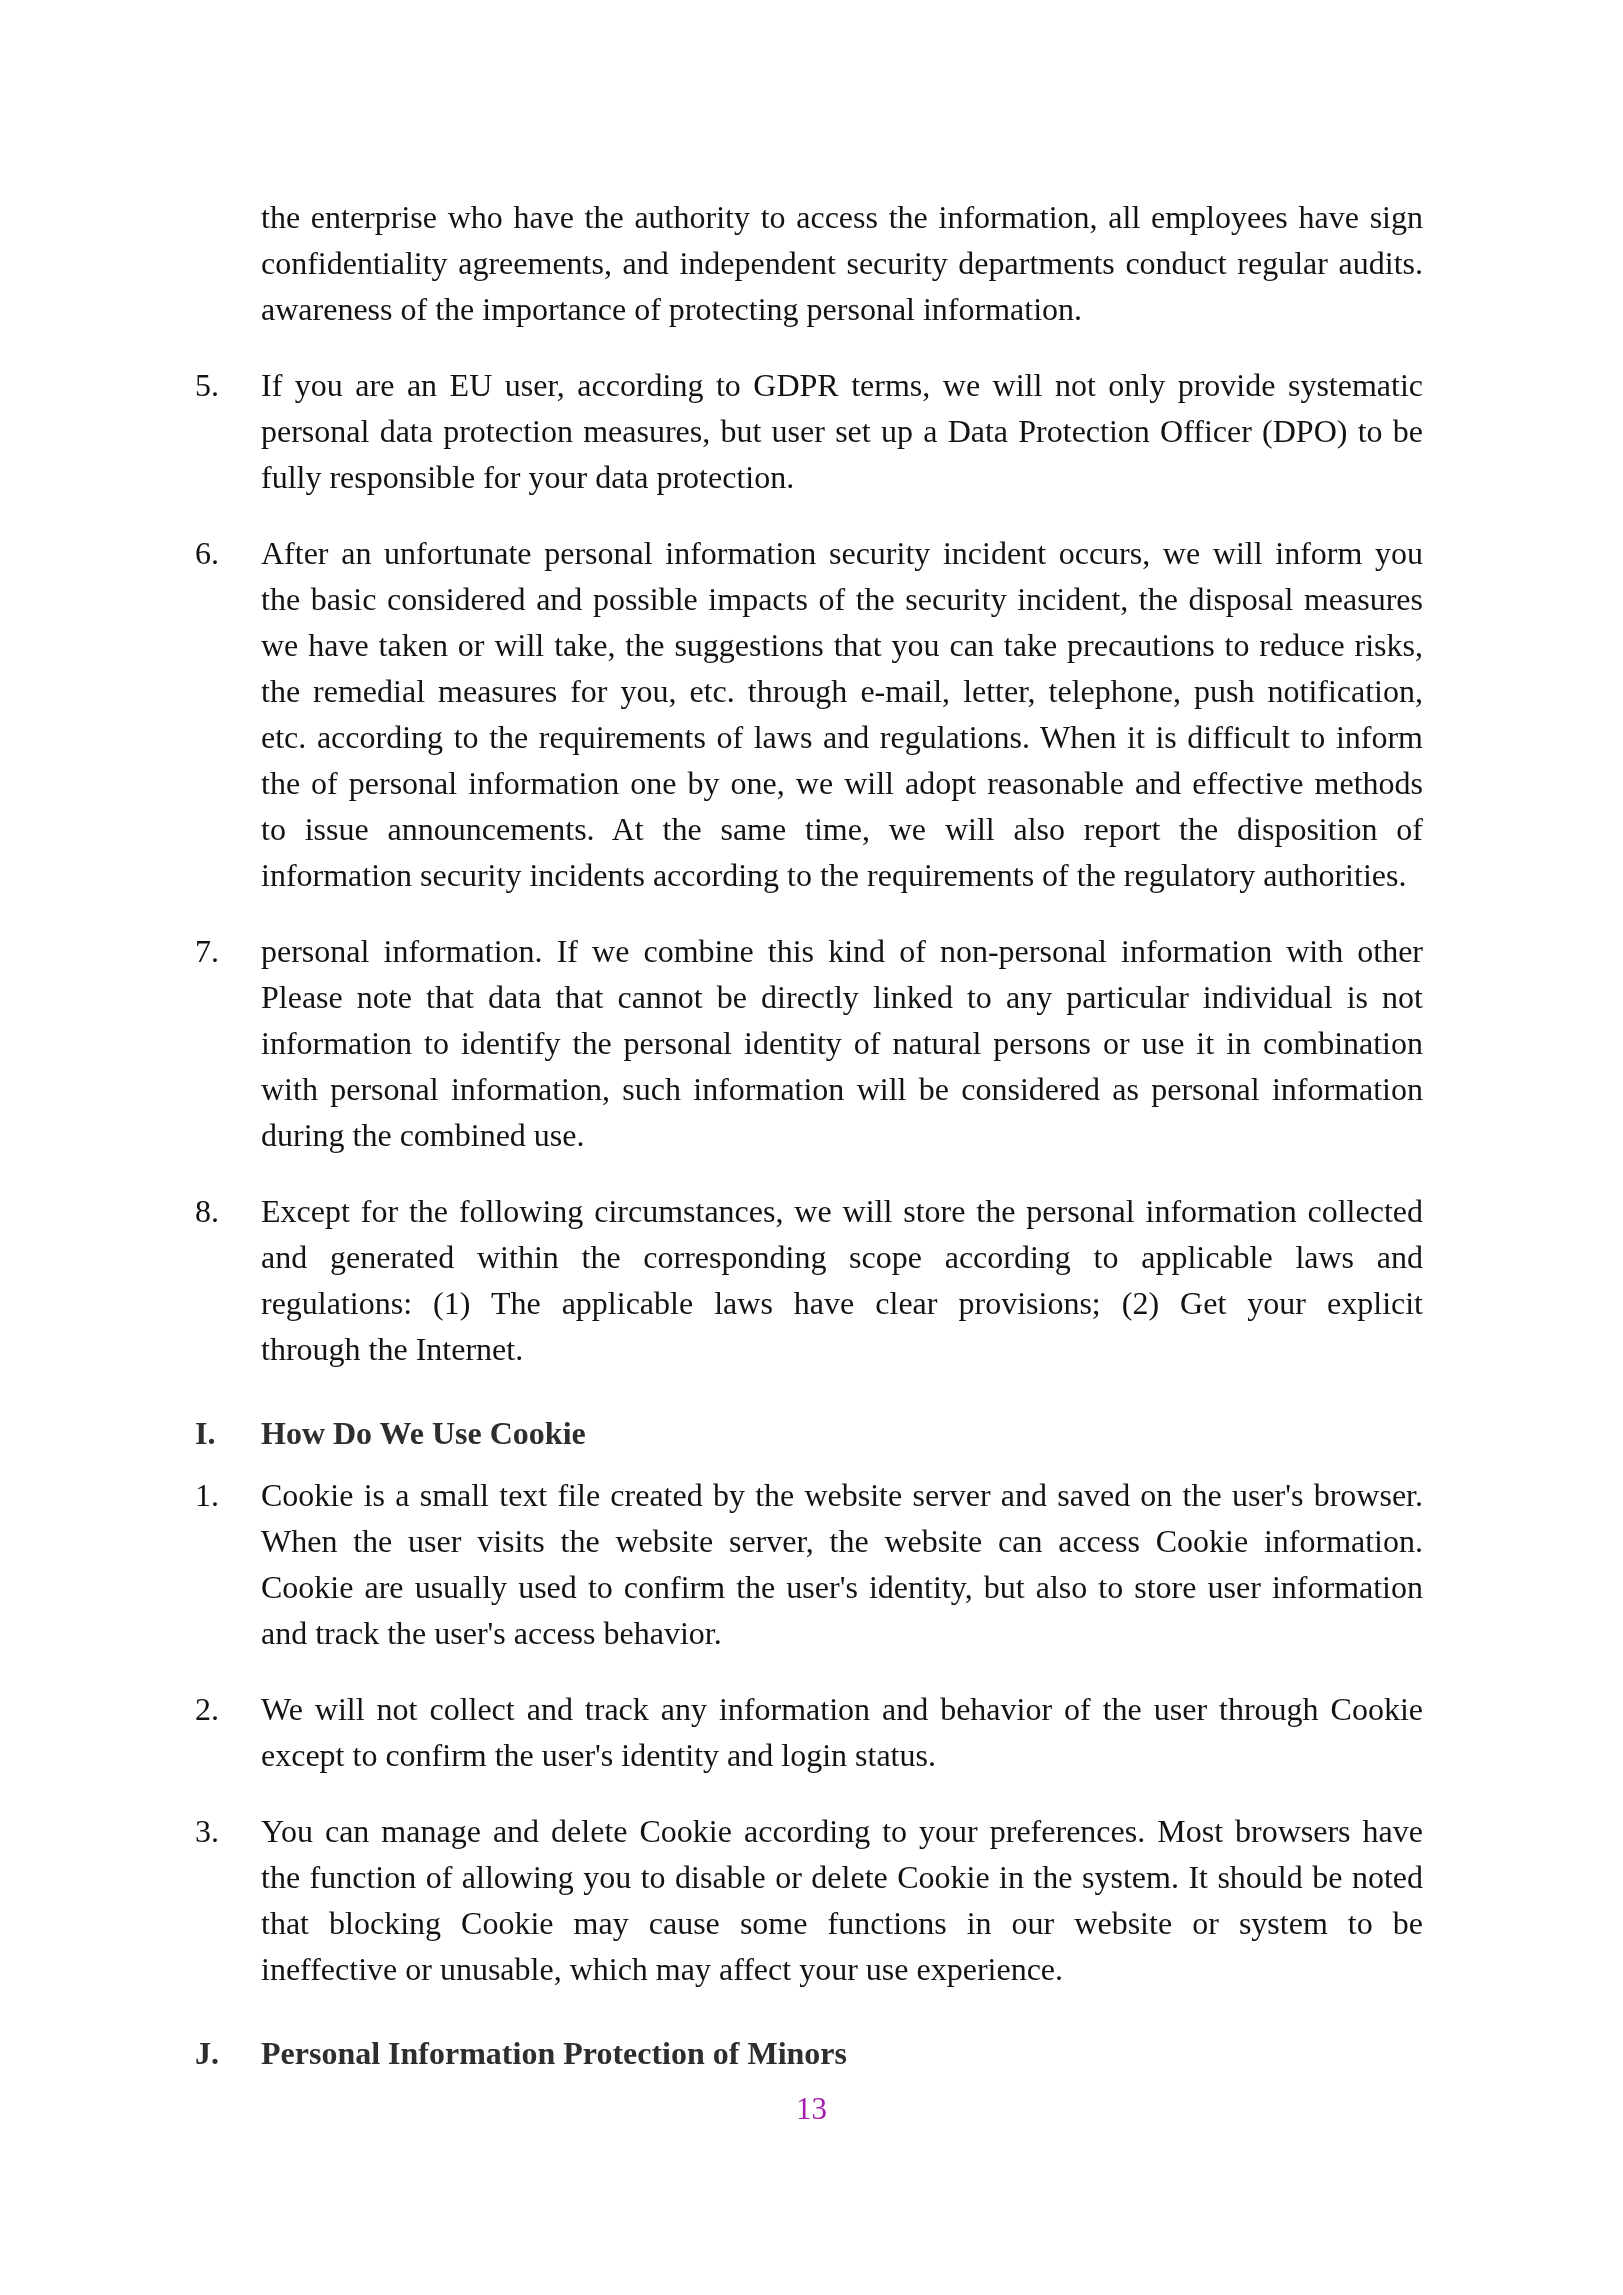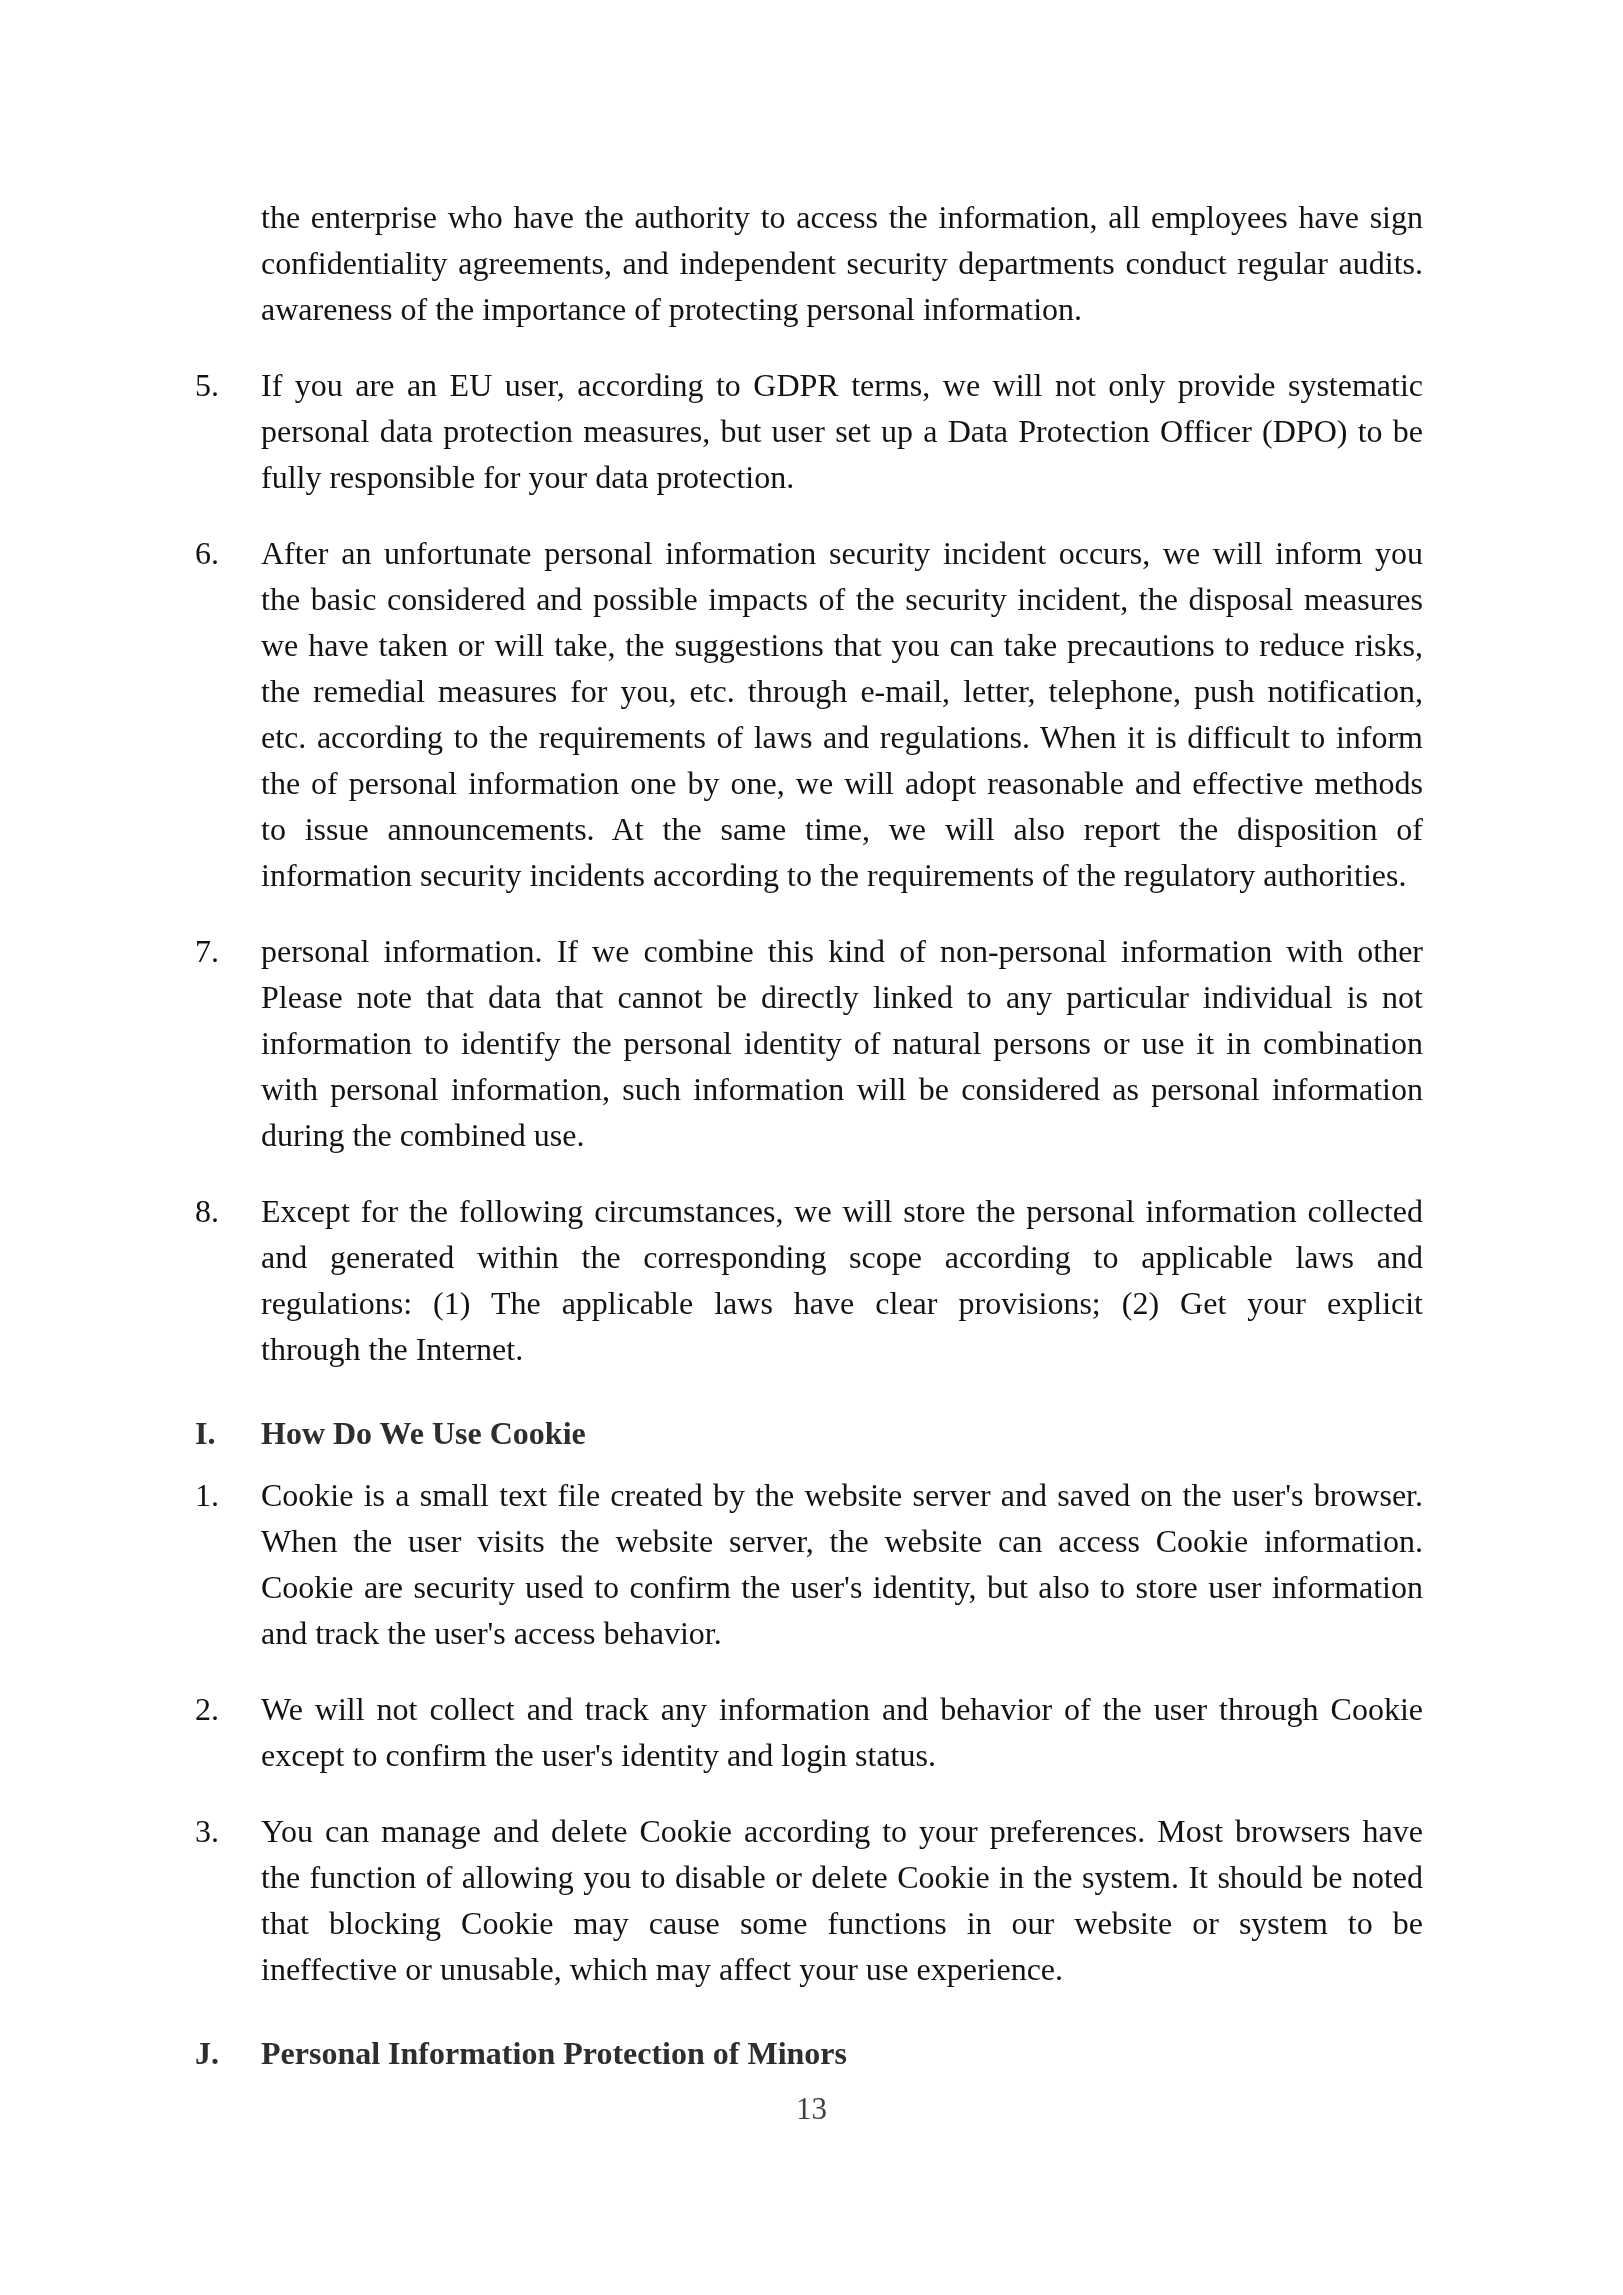--- a/index.html
+++ b/index.html
@@ -44,21 +44,21 @@
   }
   .heading .line { text-align: left; }
   .pageno {
     position: absolute;
     top: 2089px;
     left: 0;
     width: 1623px;
     text-align: center;
     font-size: 31px;
     line-height: 39px;
-    color: #404040;
+    color: #a21caf;
   }
 </style>
 </head>
 <body>
 
 <div class="sheet">
   <main class="doc">
 
     <section class="block">
       <p class="line jl">the enterprise who have the authority to access the information, all employees have sign</p>
@@ -104,21 +104,21 @@
 
     <section class="block heading">
       <span class="num">I.</span>
       <p class="line">How Do We Use Cookie</p>
     </section>
 
     <section class="block">
       <span class="num">1.</span>
       <p class="line jl">Cookie is a small text file created by the website server and saved on the user's browser.</p>
       <p class="line jl">When the user visits the website server, the website can access Cookie information.</p>
-      <p class="line jl">Cookie are security used to confirm the user's identity, but also to store user information</p>
+      <p class="line jl">Cookie are usually used to confirm the user's identity, but also to store user information</p>
       <p class="line">and track the user's access behavior.</p>
     </section>
 
     <section class="block">
       <span class="num">2.</span>
       <p class="line jl">We will not collect and track any information and behavior of the user through Cookie</p>
       <p class="line">except to confirm the user's identity and login status.</p>
     </section>
 
     <section class="block">

